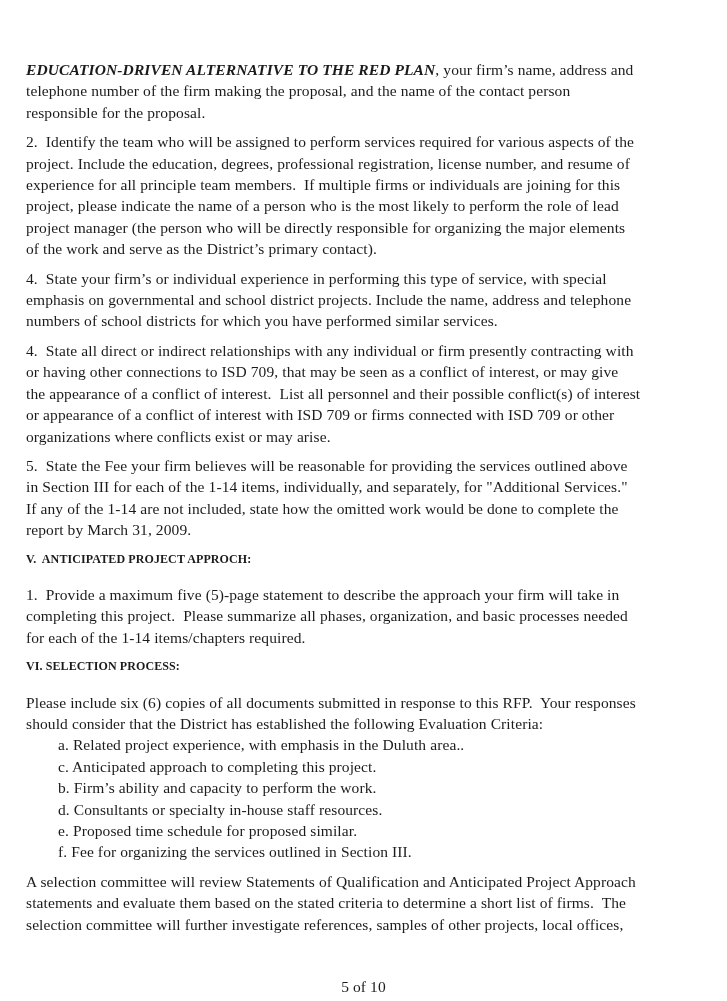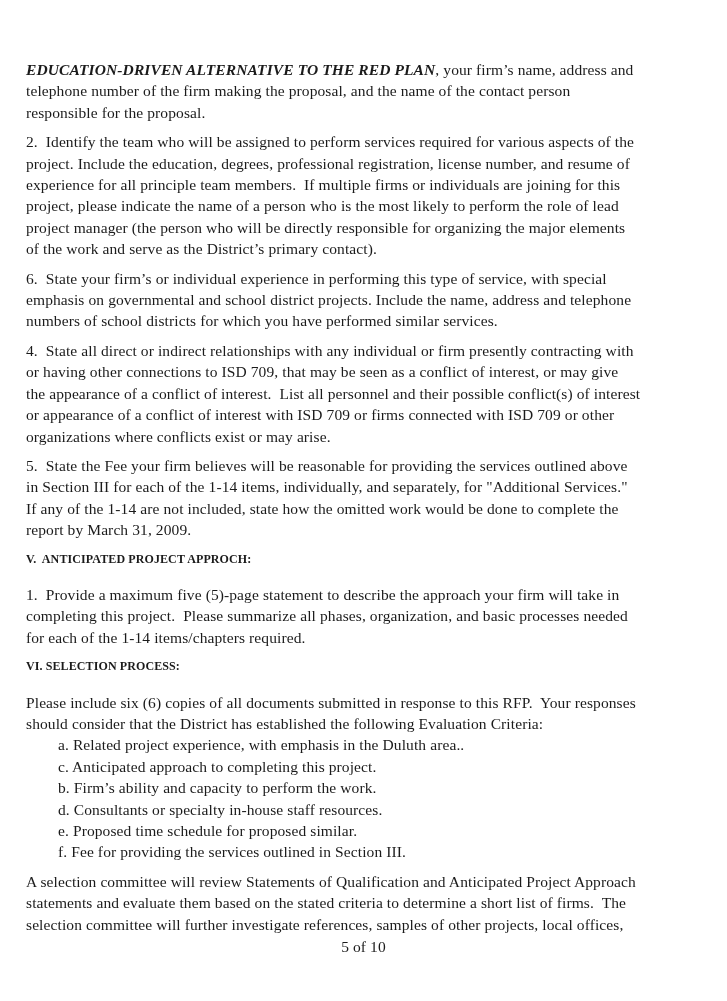--- a/index.html
+++ b/index.html
@@ -42,21 +42,21 @@
     white-space: pre-wrap;
   }
   .criteria {
     margin: 0 0 8px 32px;
   }
   .criteria-item {
     white-space: pre-wrap;
   }
   .footer {
     position: absolute;
-    top: 936px;
+    top: 976px;
     left: 0;
     width: 727px;
     text-align: center;
     white-space: pre-wrap;
   }
 </style>
 </head>
 <body>
 
 <div class="page">
@@ -65,21 +65,21 @@
 telephone number of the firm making the proposal, and the name of the contact person
 responsible for the proposal.</span></p>
 
   <p class="para">2.  Identify the team who will be assigned to perform services required for various aspects of the
 project. Include the education, degrees, professional registration, license number, and resume of
 experience for all principle team members.  If multiple firms or individuals are joining for this
 project, please indicate the name of a person who is the most likely to perform the role of lead
 project manager (the person who will be directly responsible for organizing the major elements
 of the work and serve as the District’s primary contact).</p>
 
-  <p class="para">6.  State your firm’s or individual experience in performing this type of service, with special
+  <p class="para">4.  State your firm’s or individual experience in performing this type of service, with special
 emphasis on governmental and school district projects. Include the name, address and telephone
 numbers of school districts for which you have performed similar services.</p>
 
   <p class="para">4.  State all direct or indirect relationships with any individual or firm presently contracting with
 or having other connections to ISD 709, that may be seen as a conflict of interest, or may give
 the appearance of a conflict of interest.  List all personnel and their possible conflict(s) of interest
 or appearance of a conflict of interest with ISD 709 or firms connected with ISD 709 or other
 organizations where conflicts exist or may arise.</p>
 
   <p class="para">5.  State the Fee your firm believes will be reasonable for providing the services outlined above
@@ -97,21 +97,21 @@
 
   <p class="para no-gap">Please include six (6) copies of all documents submitted in response to this RFP.  Your responses
 should consider that the District has established the following Evaluation Criteria:</p>
 
   <div class="criteria">
       <div class="criteria-item">a. Related project experience, with emphasis in the Duluth area..</div>
       <div class="criteria-item">c. Anticipated approach to completing this project.</div>
       <div class="criteria-item">b. Firm’s ability and capacity to perform the work.</div>
       <div class="criteria-item">d. Consultants or specialty in-house staff resources.</div>
       <div class="criteria-item">e. Proposed time schedule for proposed similar.</div>
-      <div class="criteria-item">f. Fee for providing the services outlined in Section III.</div>
+      <div class="criteria-item">f. Fee for organizing the services outlined in Section III.</div>
     </div>
 
   <p class="para">A selection committee will review Statements of Qualification and Anticipated Project Approach
 statements and evaluate them based on the stated criteria to determine a short list of firms.  The
 selection committee will further investigate references, samples of other projects, local offices,</p>
 
   <div class="footer">5 of 10</div>
 
 </div>
 

